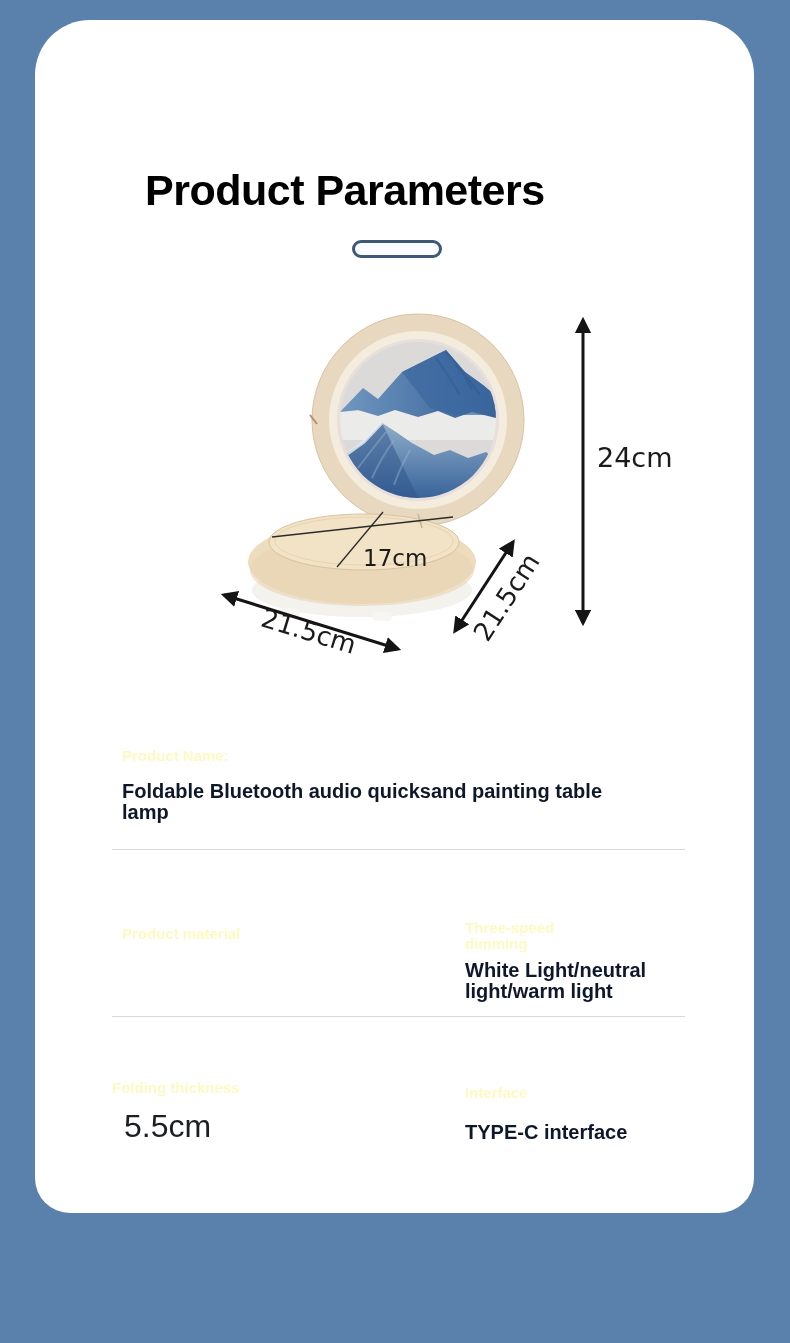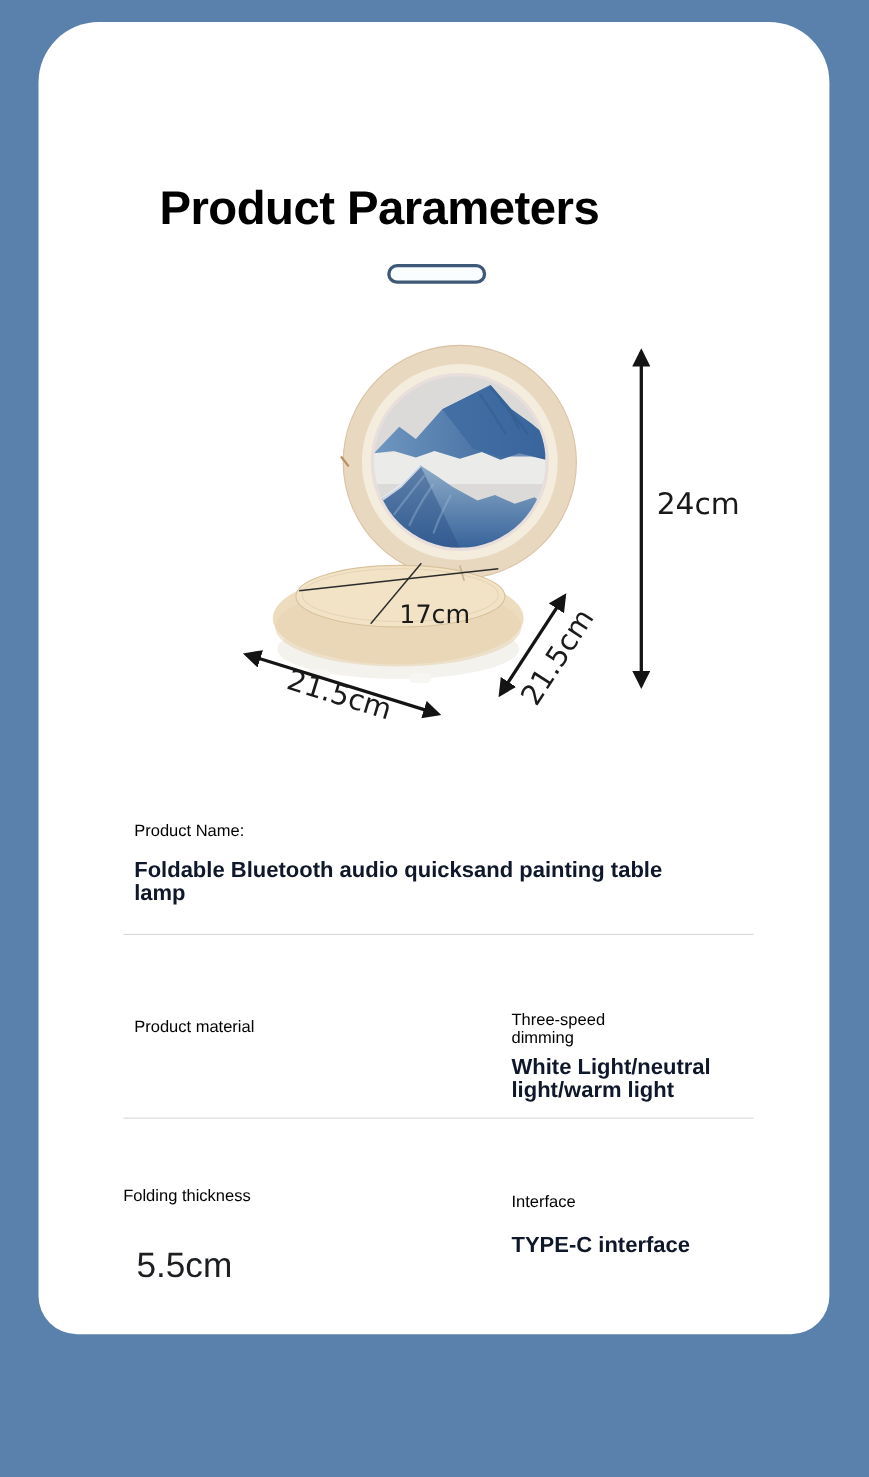--- a/index.html
+++ b/index.html
@@ -6,21 +6,21 @@
   body{font-family:"Liberation Sans","DejaVu Sans",sans-serif;}
   .canvas{position:relative;width:790px;height:1343px;overflow:hidden;background:#5a80ac;}
   .card{position:absolute;left:35px;top:20px;width:719px;height:1193px;background:#ffffff;
         border-radius:55px 55px 35px 35px;}
   .page-title{position:absolute;left:145px;top:137px;font-size:43px;font-weight:700;
         color:#000000;letter-spacing:-0.5px;white-space:nowrap;}
   .title-pill{position:absolute;left:352px;top:240px;width:90px;height:18px;box-sizing:border-box;
         border:3px solid #3e5878;border-radius:10px;background:#fafdff;}
   .figure-svg{position:absolute;left:150px;top:300px;width:560px;height:365px;}
   .dim-text{font-family:"DejaVu Sans",sans-serif;fill:#1a1a1a;}
-  .label{position:absolute;font-size:15px;font-weight:400;color:#000000;line-height:16px;}
+  .label{position:absolute;font-size:15px;font-weight:700;color:#fef9c3;line-height:16px;}
   .value{position:absolute;font-size:20px;font-weight:700;color:#0f172a;line-height:21px;}
   .value-light{position:absolute;font-size:32px;font-weight:400;color:#1c1e21;}
   .divider{position:absolute;left:112px;width:573px;height:1px;background:#d9d9d9;}
 </style>
 </head>
 <body>
 
 <div class="canvas">
   <div class="card"></div>
 
@@ -93,16 +93,16 @@
 
   <div class="divider" style="top:849px;"></div>
 
   <div class="label" style="left:122px;top:926px;text-align:center;">Product material</div>
   <div class="label" style="left:465px;top:920px;width:104px;">Three-speed dimming</div>
   <div class="value" style="left:465px;top:960px;width:215px;">White Light/neutral light/warm light</div>
 
   <div class="divider" style="top:1016px;"></div>
 
   <div class="label" style="left:112px;top:1080px;">Folding thickness</div>
-  <div class="value-light" style="left:124px;top:1108px;margin-top:24px;">5.5cm</div>
+  <div class="value-light" style="left:124px;top:1108px;">5.5cm</div>
   <div class="label" style="left:465px;top:1085px;">Interface</div>
   <div class="value" style="left:465px;top:1122px;width:230px;">TYPE-C interface</div>
 </div>
 
 </body></html>

